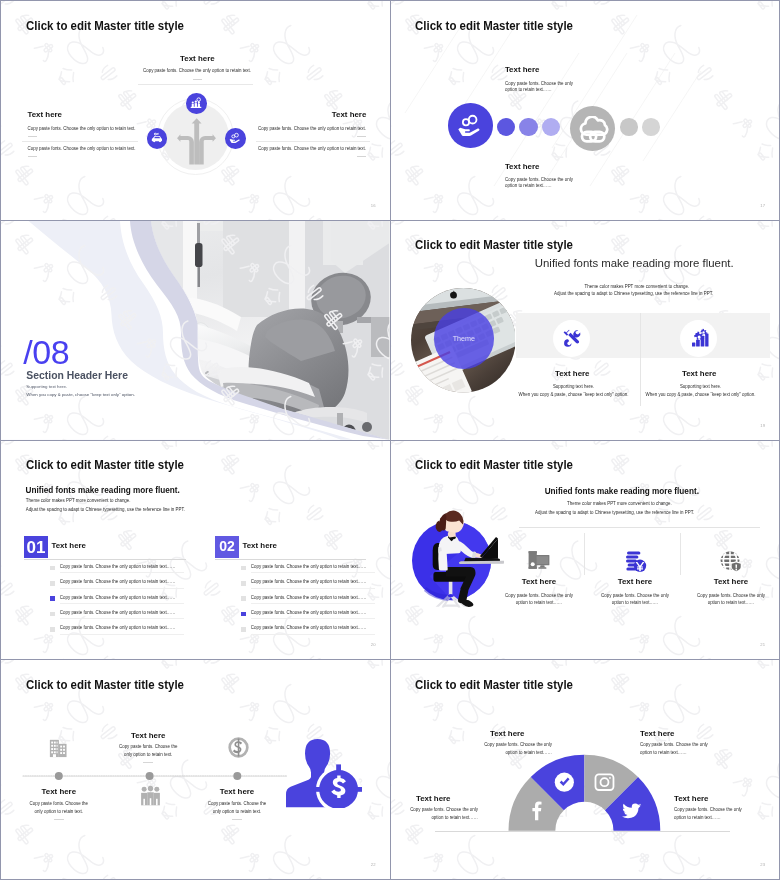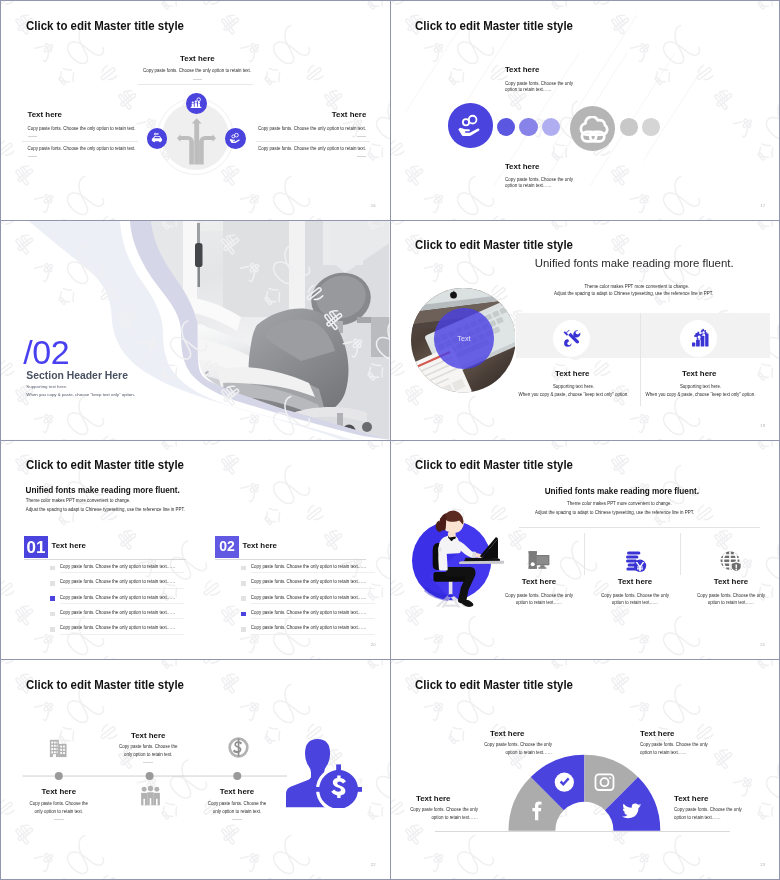--- a/index.html
+++ b/index.html
@@ -280,21 +280,21 @@
       </g>
       <path d="M129 0 C130 18 138 40 156 64 C172 84 180 96 180 112 C180 130 182 142 190 153 C199 164 218 175 242 182 C279 193 316 204 362 215 L388.5 218.75 L388.5 218.75 C365 212 322 199 282 188 C252 177 228 170 208 160 C198 154 197.5 148 197 137 C196.5 122 197 100 196 100 C192 82 178 62 178 62 C160 38 152 18 150 0 Z" fill="#d5d6e7"></path>
       <path d="M0 0 L119 0 C120 18 126 40 142 62 C156 82 162 96 162 112 C162 128 165 142 174 153 C184 166 204 177 230 185 C268 196 310 206 352 218.75 L0 218.75 Z" fill="#edeff7"></path>
       <path d="M0 0 L27.5 0 C44 14 64 30 84 46 C102 60 110 76 110.5 94 C111 110 116 126 130 140 C146 155 170 166 200 176 C240 189 300 204 340 218.75 L0 218.75 Z" fill="#ffffff"></path>
     </svg>
     <div class="wmlayer">
           <svg width="389" height="219">
             <rect width="389" height="219" fill="url(#wmpat)"></rect>
           </svg>
         </div>
-    <div style="position:absolute;left:22.3px;top:113.8px;font-size:34px;color:#4940f0;font-family:'Liberation Sans',sans-serif;letter-spacing:-0.5px;line-height:1;">/02</div>
+    <div style="position:absolute;left:22.3px;top:113.8px;font-size:34px;color:#4940f0;font-family:'Liberation Sans',sans-serif;letter-spacing:-0.5px;line-height:1;">/08</div>
     <div style="position:absolute;left:25.3px;top:148.8px;font-size:10.4px;font-weight:bold;color:#4b5262;white-space:nowrap;">Section Header Here</div>
     <div style="position:absolute;left:25.3px;top:163.3px;font-size:4.4px;color:#5a6070;white-space:nowrap;">Supporting text here.</div>
     <div style="position:absolute;left:25.3px;top:171.6px;font-size:4.4px;color:#4b5262;white-space:nowrap;">When you copy &amp; paste, choose “keep text only” option.</div>
   </div>
     </div>
   <div class="slide sl-c1 sl-r1">
       <div class="inner" id="s4">
         <div class="wmlayer">
           <svg width="389" height="219">
             <rect width="389" height="219" fill="url(#wmpat)"></rect>
@@ -387,21 +387,21 @@
                 <rect x="37" y="94" width="11" height="9"></rect>
           </g>
         </g>
         <g transform="rotate(-7 52 52)">
               <path d="M44.4 6.2 a3.4 3.4 0 0 0 6.8 0 a3.4 3.4 0 0 0 -6.8 0 z" fill="#151515"></path>
               <path d="M48.2 1.6 q1.4 0.8 1.0 2.4 q-1.4 -0.4 -1.0 -2.4 z" fill="#151515"></path>
             </g>
       </g>
     </svg>
     <div style="position:absolute;left:43px;top:87px;width:60.8px;height:60.8px;border-radius:50%;background:rgba(72,63,228,0.80);"></div>
-    <div style="position:absolute;left:43px;top:113.2px;width:60.8px;text-align:center;font-size:7.2px;color:#e3e2fb;">Text</div>
+    <div style="position:absolute;left:43px;top:113.2px;width:60.8px;text-align:center;font-size:7.2px;color:#e3e2fb;">Theme</div>
     <div class="circ" style="left:162.5px;top:99.2px;width:37px;height:37px;background:#fff;">
       <svg viewBox="0 0 24 24" style="position:absolute;left:8.5px;top:8.5px;width:20px;height:20px">
             <g fill="#3b34d4">
         <path d="M8.4 2.2 L5.1 5.5 L3.4 3.8 L1.9 5.3 L5.9 9.3 L7.4 7.8 L5.7 6.1 L9.0 2.8 Z"></path>
         <path d="M7.0 8.3 L16.6 17.9 C17.4 18.7 18.7 18.7 19.5 17.9 C20.3 17.1 20.3 15.8 19.5 15.0 L9.9 5.4 Z" transform="translate(0.4,0.2)"></path>
         <path d="M19.6 3.0 a4.9 4.9 0 0 0 -5.9 6.4 L11.4 11.7 L13.2 13.5 L15.5 11.2 a4.9 4.9 0 0 0 6.4 -5.9 L19.2 7.8 L16.9 6.9 L16.0 4.6 Z"></path>
         <path d="M7.2 13.6 a4.5 4.5 0 1 0 4.3 4.8 L9.2 20.7 L7.0 20.1 L6.2 17.9 L8.6 15.6 Z"></path>
       </g>
           </svg>
     </div>

